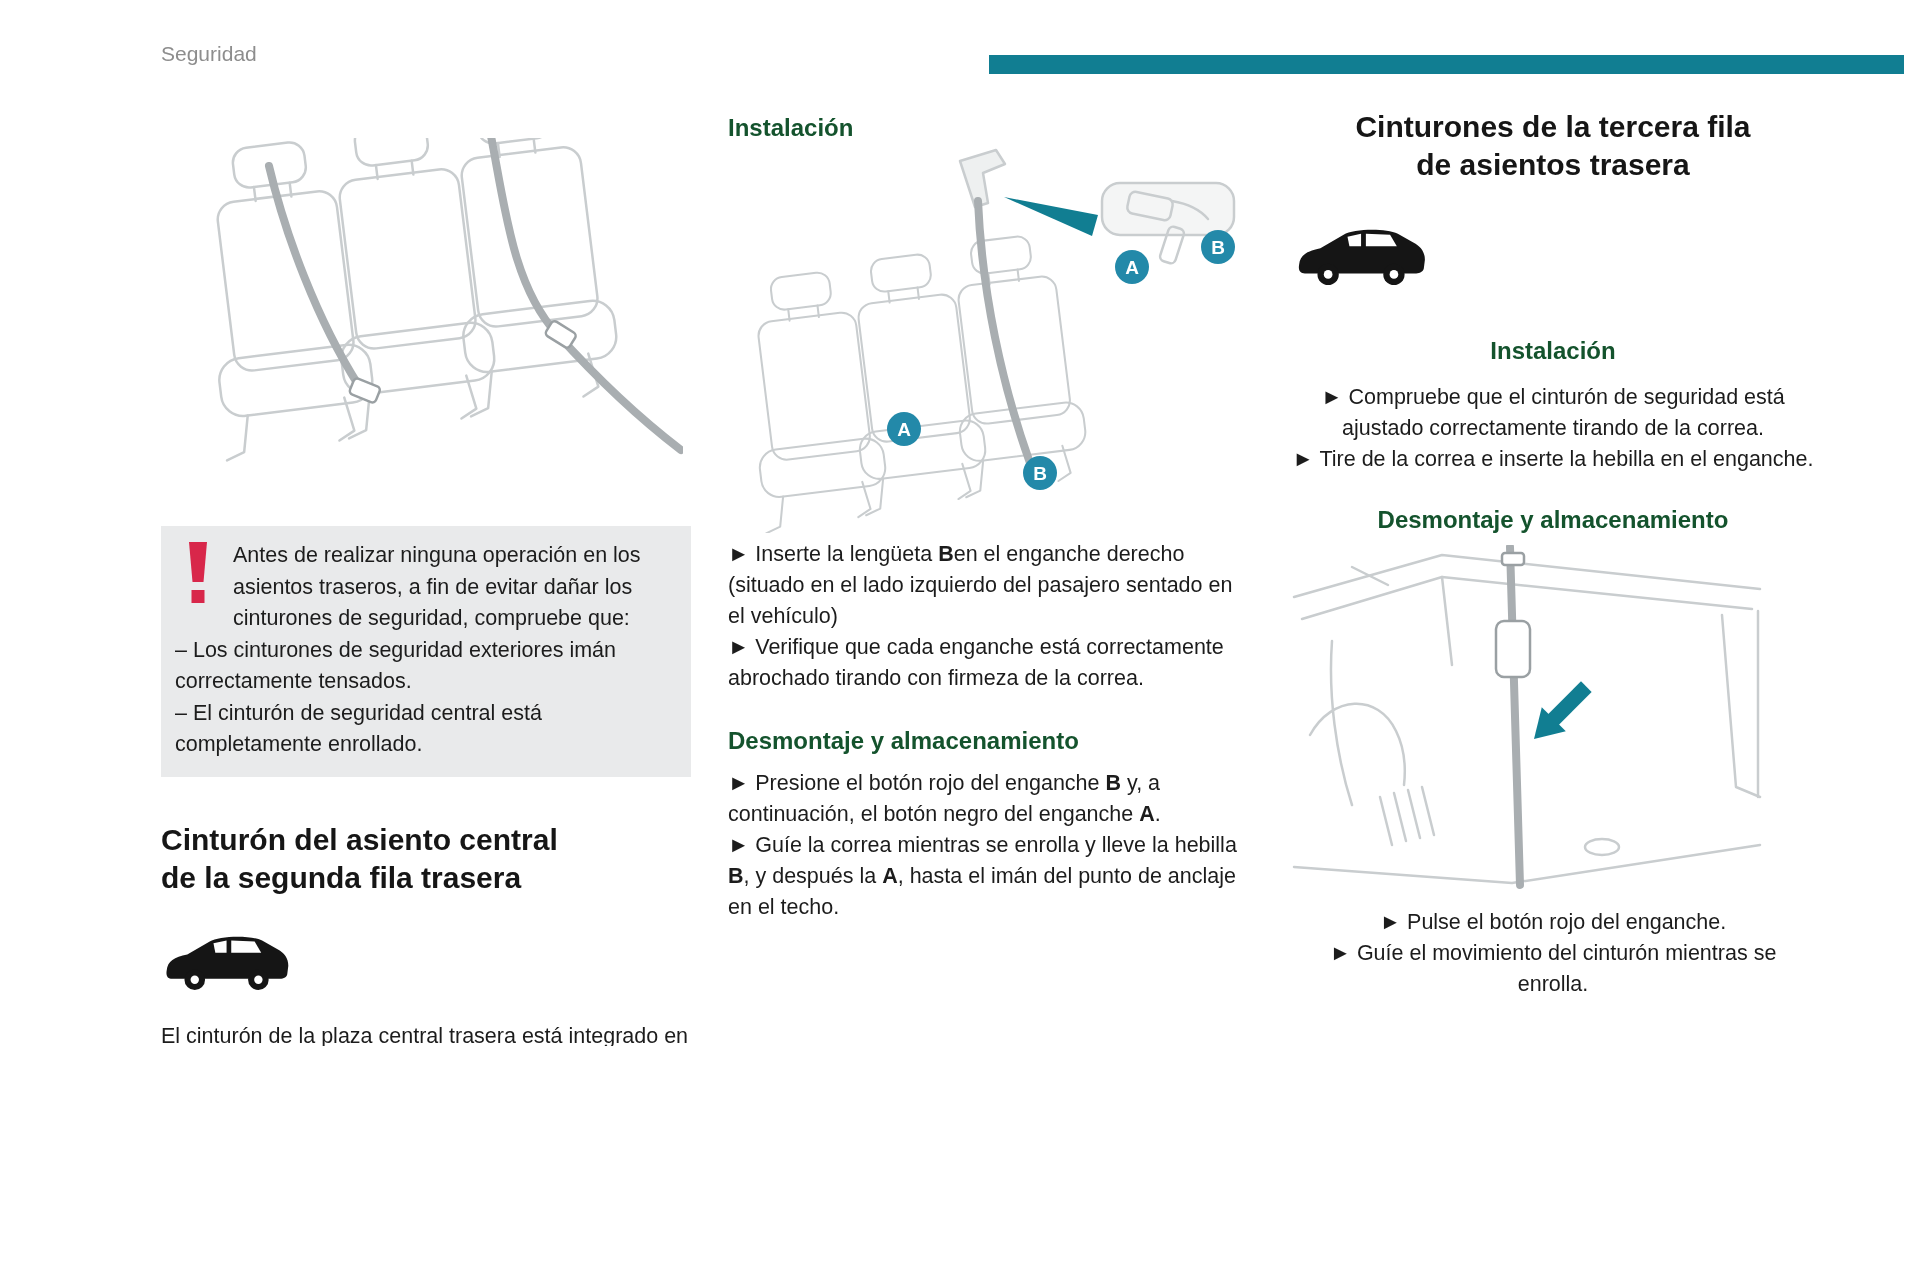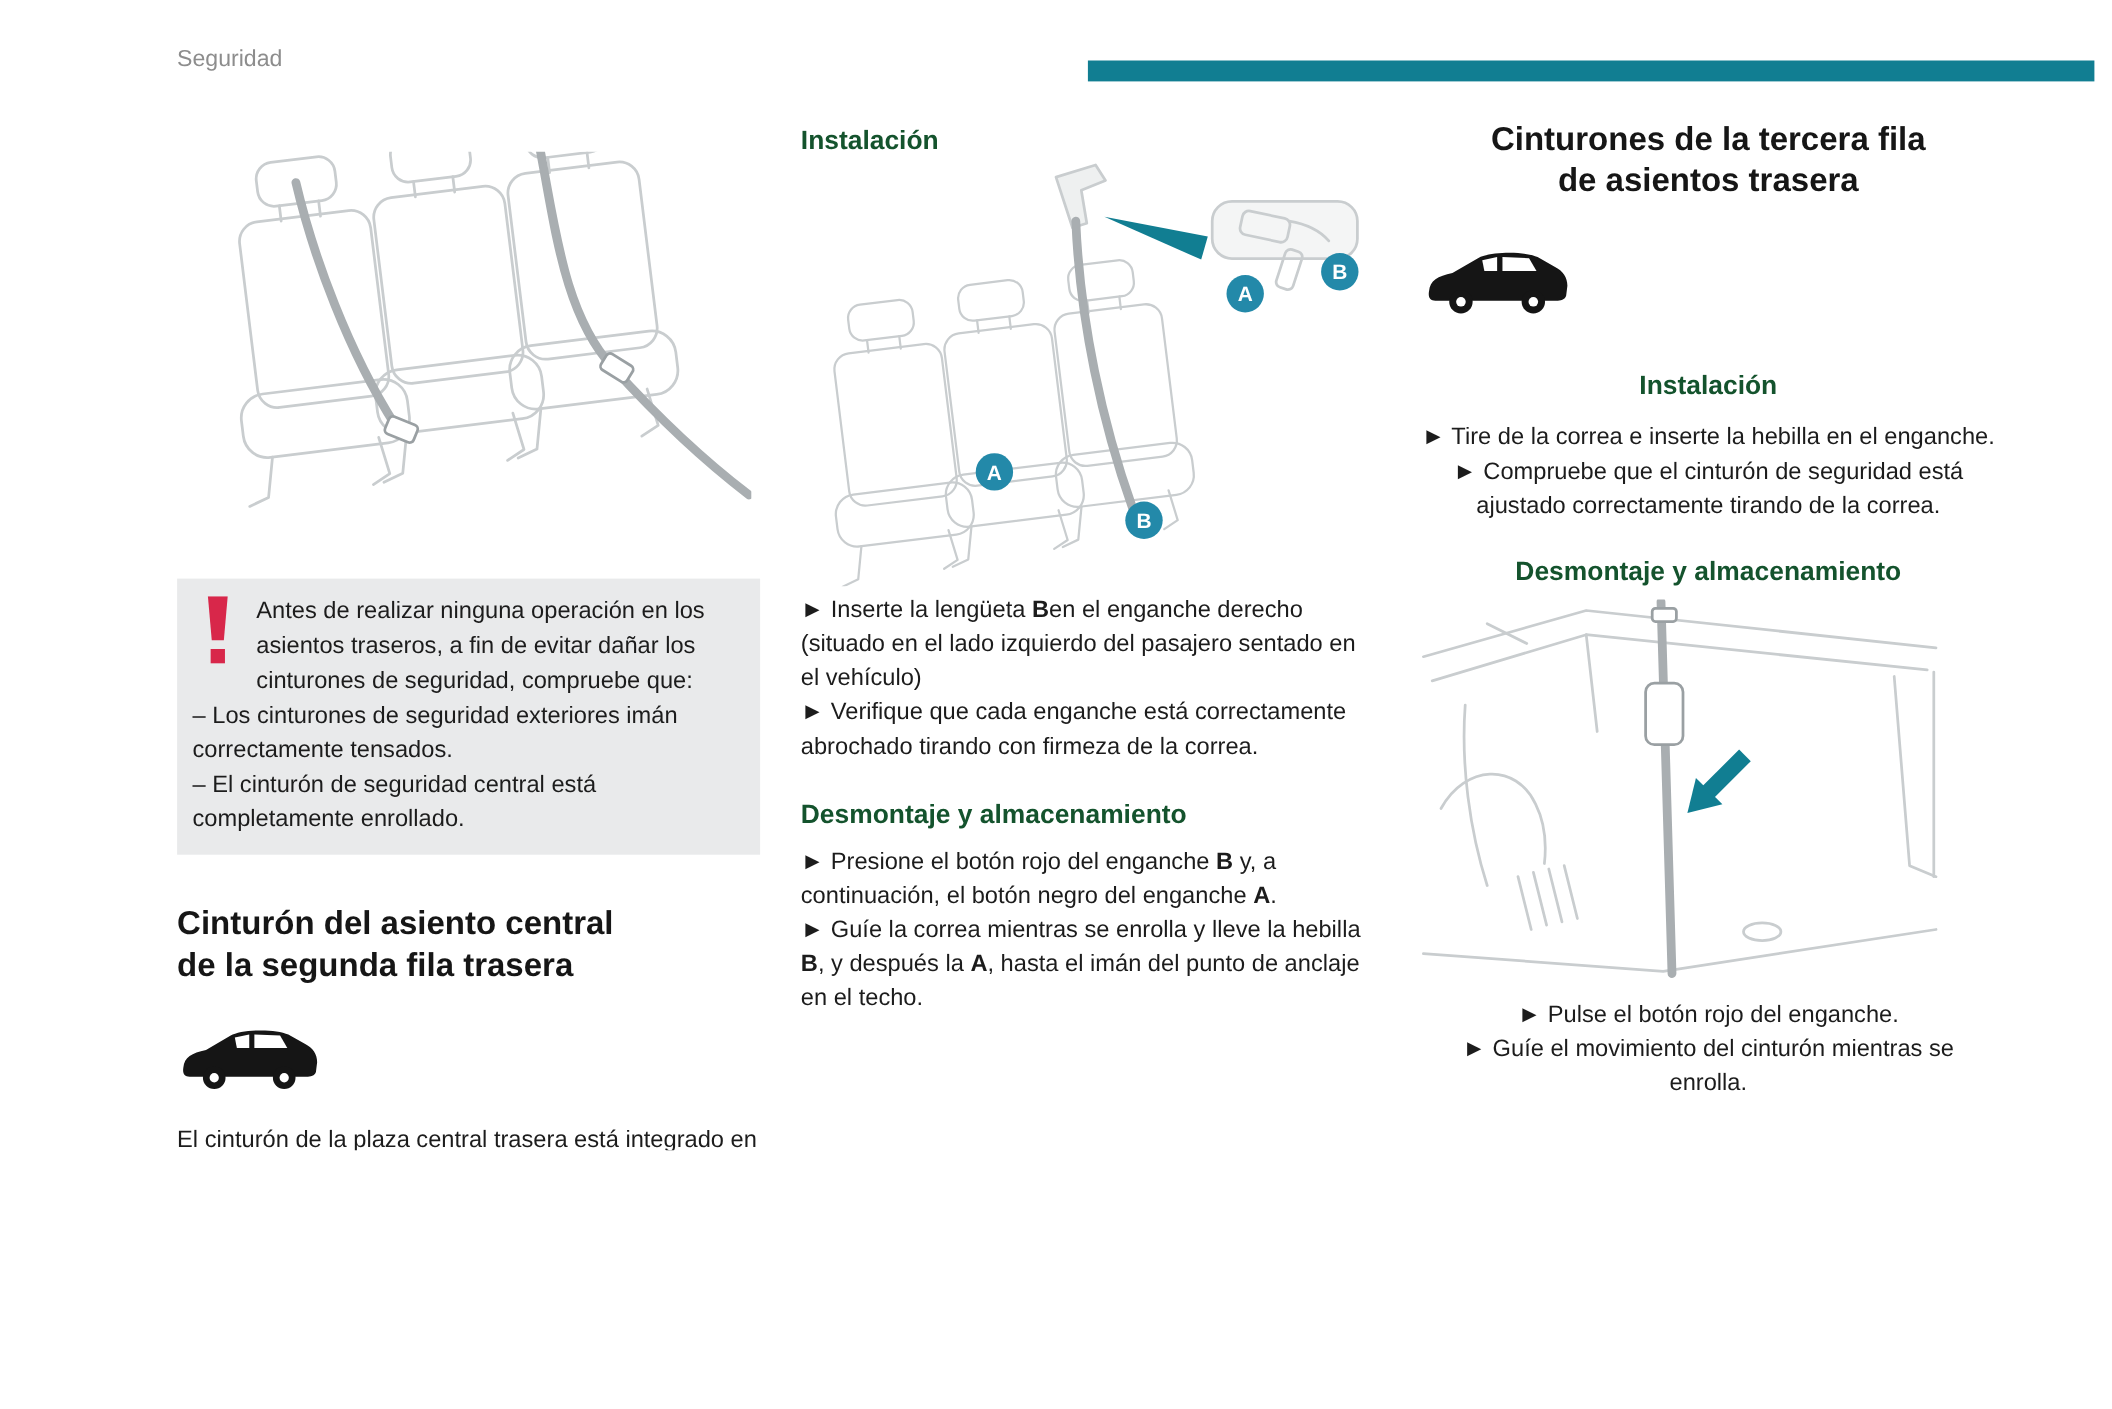--- a/index.html
+++ b/index.html
@@ -177,22 +177,22 @@
       <span class="t-line">Cinturones de la tercera fila</span>
       <span class="t-line">de asientos trasera</span>
     </h1>
 
     <svg class="car-icon-right" viewBox="0 0 142 62" xmlns="http://www.w3.org/2000/svg" xmlns:xlink="http://www.w3.org/1999/xlink">
       <use href="#car-art" xlink:href="#car-art"></use>
     </svg>
 
     <h2 class="right-install-h2">Instalación</h2>
     <div class="steps right-steps-install">
+      <p class="step"><span>►  Compruebe que el cinturón de seguridad está ajustado correctamente tirando de la correa.</span></p>
       <p class="step"><span>►  Tire de la correa e inserte la hebilla en el enganche.</span></p>
-      <p class="step"><span>►  Compruebe que el cinturón de seguridad está ajustado correctamente tirando de la correa.</span></p>
     </div>
 
     <h2 class="right-removal-h2">Desmontaje y almacenamiento</h2>
 
     <svg class="fig fig-trunk" viewBox="0 0 470 350" xmlns="http://www.w3.org/2000/svg">
       <g class="lineart" stroke-width="2">
         <path d="M2,52 L150,10 L468,44"></path>
         <path d="M10,74 L150,32 L460,64"></path>
         <line x1="60" y1="22" x2="96" y2="40"></line>
         <path d="M40,96 C36,150 44,210 60,260"></path>

